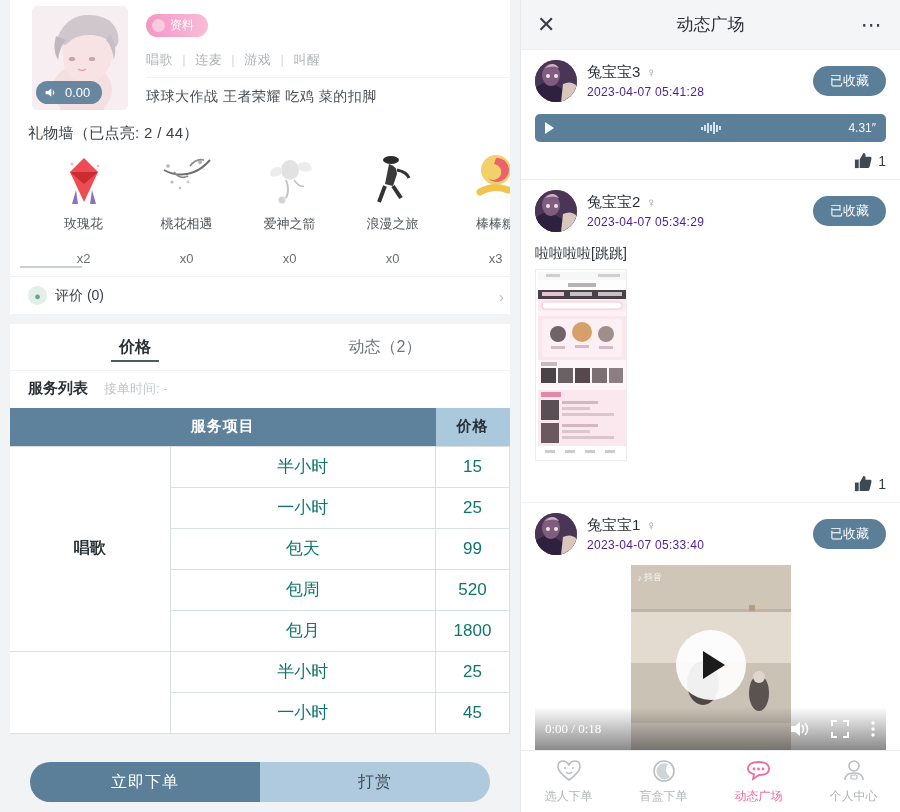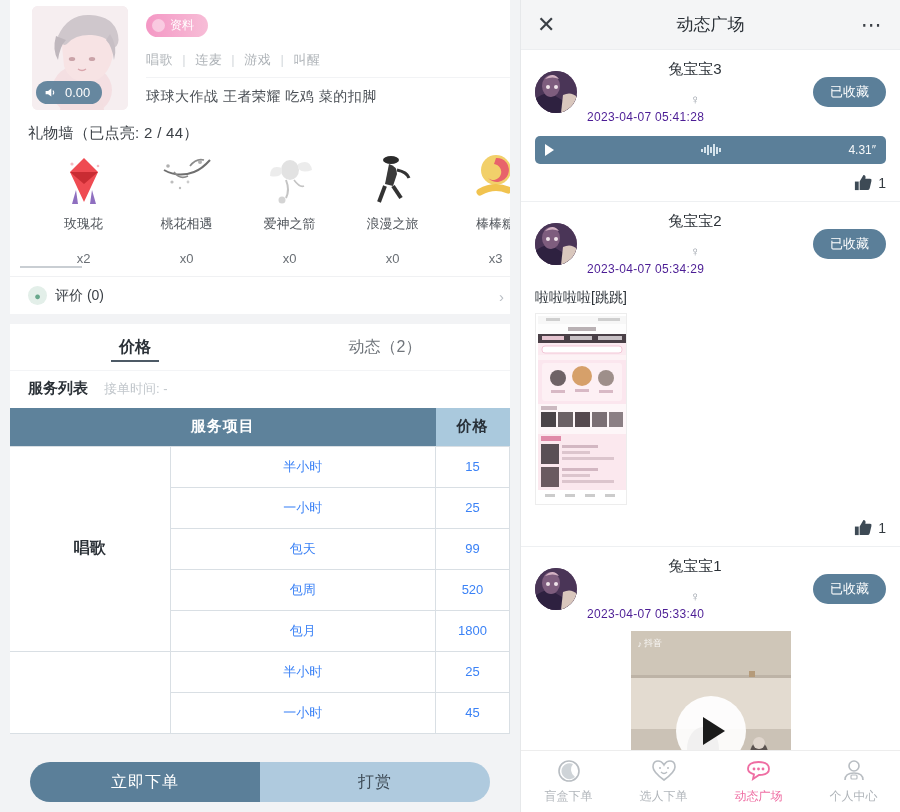--- a/index.html
+++ b/index.html
@@ -150,21 +150,21 @@
 
   table.svc { width: calc(100% - 20px); margin: 0 10px; border-collapse: collapse; background:#fff; }
   table.svc th {
     background: #5e829b; color: #ffffff; font-size: 15px;
     height: 38px; font-weight: bold; letter-spacing: 1px;
     border: none;
   }
   table.svc th.price-h { background: #aac9dd; color: #283038; width: 74px; }
   table.svc td {
     border: 1px solid #d9dfe4;
-    height: 41px; font-size: 13px; color: #3b82f6; text-align: center;
+    height: 41px; font-size: 17px; color: #0f766e; text-align: center;
   }
   table.svc td.cat { width: 160px; font-weight: bold; color: #2b3137; font-size: 16px; border-left: none; }
   table.svc td.price { width: 74px; }
   table.svc td.item { }
 
   .bottom-bar {
     position: absolute; left: 0; bottom: 0; width: 520px;
     height: 60px; background: #f2f3f5;
     display: flex; align-items: center; justify-content: center;
   }
@@ -204,21 +204,21 @@
 
   .feed { height: 714px; overflow: hidden; }
   .post { padding: 10px 14px 0 14px; border-bottom: 1px solid #eef0f2; }
   .post-head { display: flex; align-items: center; gap: 10px; }
   .p-avatar {
     width: 42px; height: 42px; border-radius: 50%;
     flex: none; overflow: hidden; position: relative;
     background: linear-gradient(140deg,#3a2c4e,#6b4b6e 40%,#c9a7bb 75%,#e8dcd6);
   }
   .p-meta { flex: 1; min-width: 0; }
-  .p-name { font-size: 15px; color: #2b3137; display: flex; align-items: center; gap: 13px; flex-direction: column; }
+  .p-name { font-size: 15px; color: #2b3137; display: flex; align-items: center; gap: 6px; }
   .p-gender { color: #8f96a0; font-size: 13px; }
   .p-time { font-size: 12px; color: #4c1d95; margin-top: 3px; letter-spacing: .3px; }
   .fav-btn {
     flex: none;
     background: #5b7f99; color: #fff;
     border-radius: 15px; font-size: 13px;
     padding: 6px 17px;
   }
   .p-text { font-size: 14px; color: #2b3137; margin: 13px 0 6px 0; }
 
@@ -702,36 +702,36 @@
           </div>
         </div>
       </div>
 
     </div>
 
     <div class="tabbar">
       <div class="tabitem">
         <span class="tico">
           <svg width="26" height="24" viewBox="0 0 26 24">
-            <circle cx="13" cy="12" r="10" fill="none" stroke="#b8bdc2" stroke-width="1.6"></circle>
-            <path d="M17 5 a8 8 0 1 0 2 13 a9 9 0 0 1 -2 -13z" fill="#cfd4d8"></path>
-          </svg>
-        </span>
-        <span class="tlabel">盲盒下单</span>
-      </div>
-      <div class="tabitem">
-        <span class="tico">
-          <svg width="26" height="24" viewBox="0 0 26 24">
             <path d="M13 21 Q2 13 2 8 Q2 2 7 2 Q11 2 13 6 Q15 2 19 2 Q24 2 24 8 Q24 13 13 21z" fill="none" stroke="#b8bdc2" stroke-width="1.6"></path>
             <circle cx="9" cy="9" r="1" fill="#b8bdc2"></circle>
               <circle cx="17" cy="9" r="1" fill="#b8bdc2"></circle>
             <path d="M10 13 q3 3 6 0" stroke="#b8bdc2" stroke-width="1.4" fill="none"></path>
           </svg>
         </span>
         <span class="tlabel">选人下单</span>
+      </div>
+      <div class="tabitem">
+        <span class="tico">
+          <svg width="26" height="24" viewBox="0 0 26 24">
+            <circle cx="13" cy="12" r="10" fill="none" stroke="#b8bdc2" stroke-width="1.6"></circle>
+            <path d="M17 5 a8 8 0 1 0 2 13 a9 9 0 0 1 -2 -13z" fill="#cfd4d8"></path>
+          </svg>
+        </span>
+        <span class="tlabel">盲盒下单</span>
       </div>
       <div class="tabitem active">
         <span class="tico">
           <svg width="27" height="24" viewBox="0 0 27 24">
             <path d="M13.5 3 Q24 3 24 10 Q24 16 14 16 L8 20 L9 15.3 Q3 13.6 3 10 Q3 3 13.5 3z" fill="none" stroke="#ef6ea3" stroke-width="1.8"></path>
             <circle cx="9" cy="10" r="1.4" fill="#ef6ea3"></circle>
             <circle cx="13.5" cy="10" r="1.4" fill="#ef6ea3"></circle>
             <circle cx="18" cy="10" r="1.4" fill="#ef6ea3"></circle>
           </svg>
         </span>

